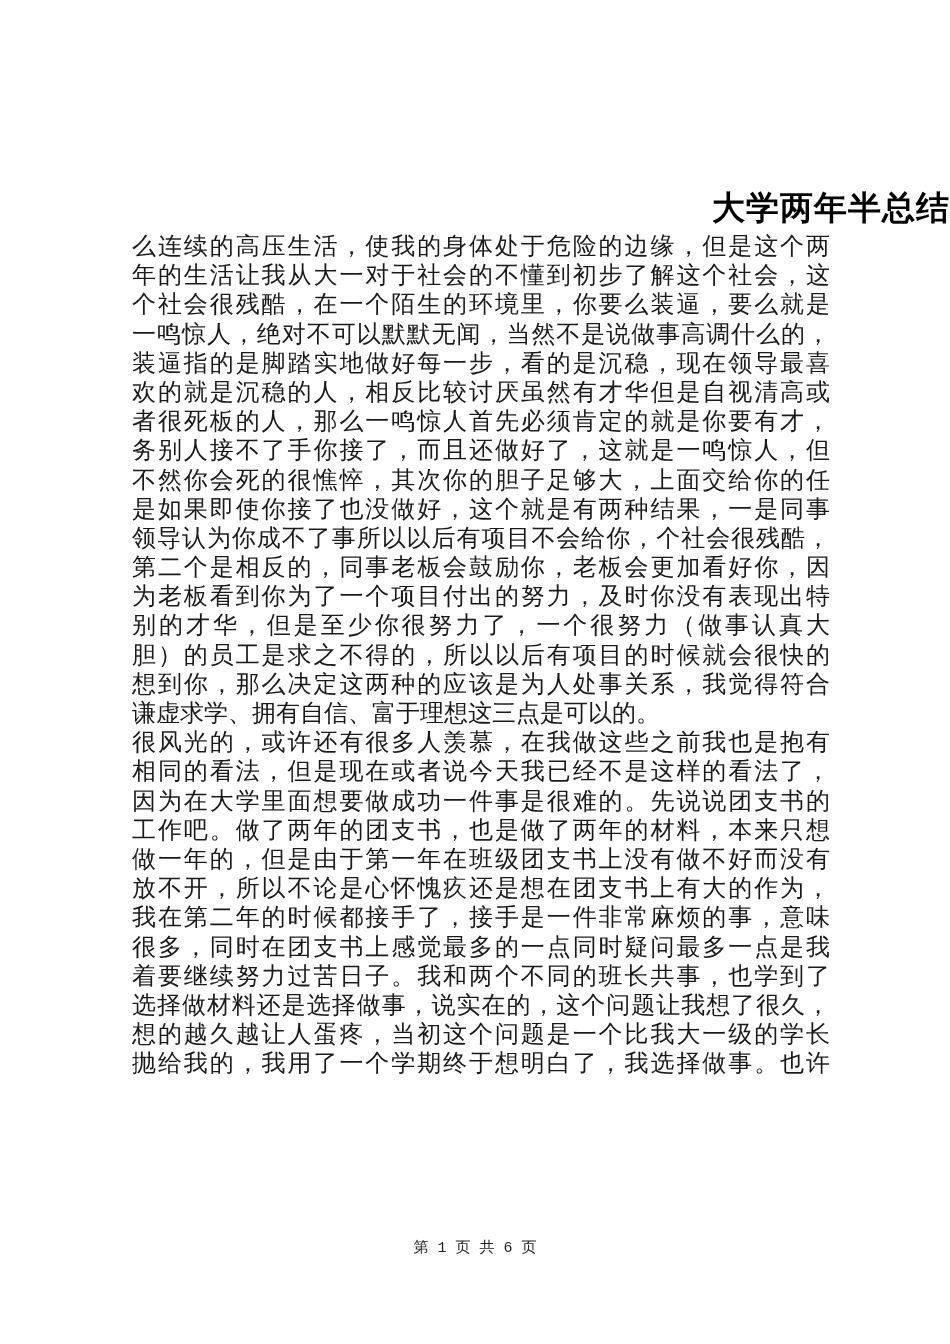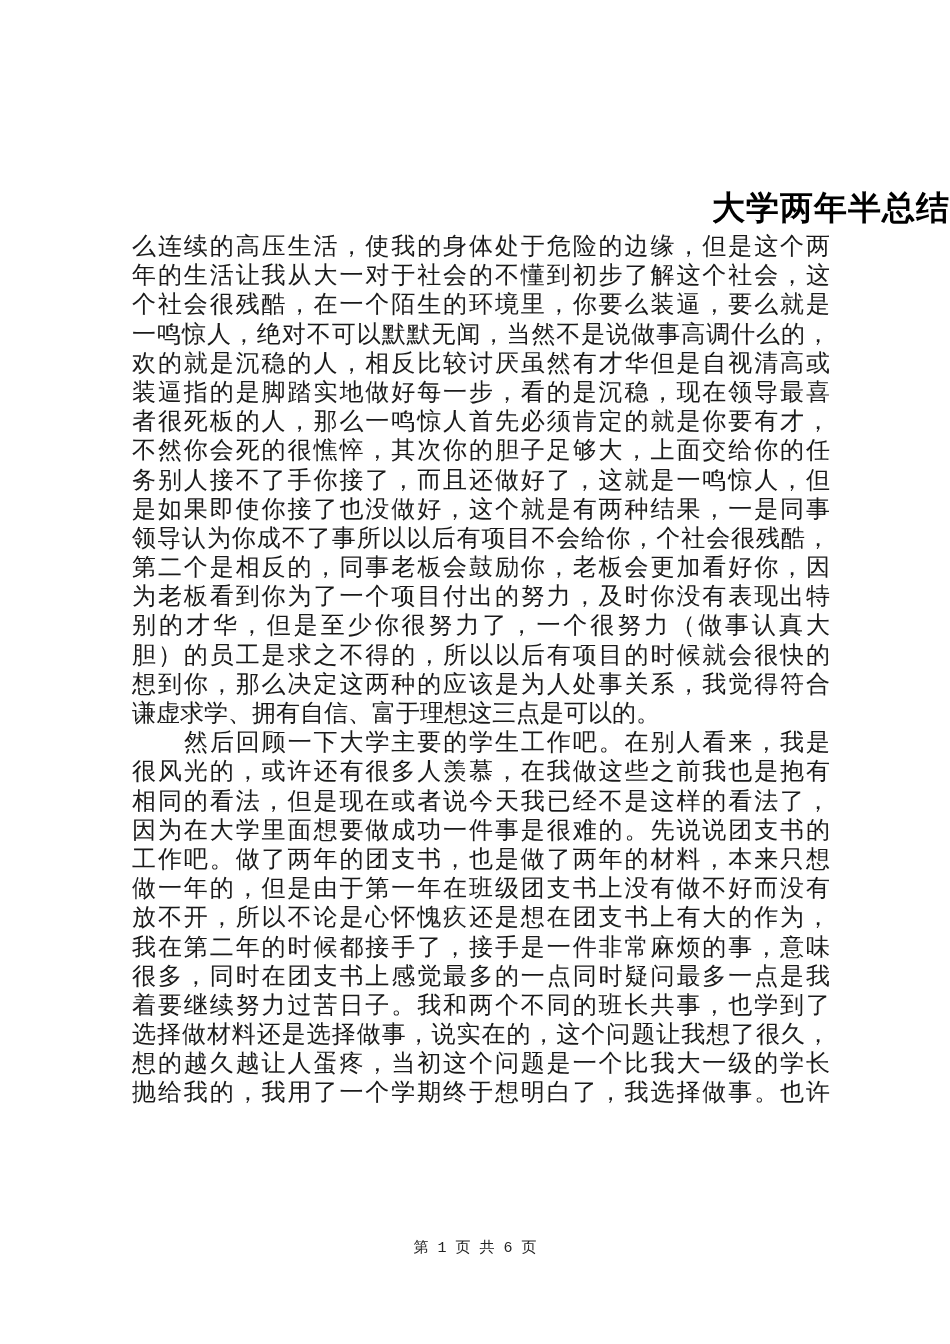--- a/index.html
+++ b/index.html
@@ -21,34 +21,33 @@
 </head>
 <body>
 
 <div class="page">
   <div class="title">大学两年半总结</div>
   <div class="body" id="body">
       <div class="line">么连续的高压生活，使我的身体处于危险的边缘，但是这个两</div>
       <div class="line">年的生活让我从大一对于社会的不懂到初步了解这个社会，这</div>
       <div class="line">个社会很残酷，在一个陌生的环境里，你要么装逼，要么就是</div>
       <div class="line">一鸣惊人，绝对不可以默默无闻，当然不是说做事高调什么的，</div>
+      <div class="line">装逼指的是脚踏实地做好每一步，看的是沉稳，现在领导最喜</div>
       <div class="line">欢的就是沉稳的人，相反比较讨厌虽然有才华但是自视清高或</div>
-      <div class="line">装逼指的是脚踏实地做好每一步，看的是沉稳，现在领导最喜</div>
       <div class="line">者很死板的人，那么一鸣惊人首先必须肯定的就是你要有才，</div>
+      <div class="line">务别人接不了手你接了，而且还做好了，这就是一鸣惊人，但</div>
       <div class="line">不然你会死的很憔悴，其次你的胆子足够大，上面交给你的任</div>
-      <div class="line">务别人接不了手你接了，而且还做好了，这就是一鸣惊人，但</div>
       <div class="line">是如果即使你接了也没做好，这个就是有两种结果，一是同事</div>
       <div class="line">领导认为你成不了事所以以后有项目不会给你，个社会很残酷，</div>
       <div class="line">第二个是相反的，同事老板会鼓励你，老板会更加看好你，因</div>
       <div class="line">为老板看到你为了一个项目付出的努力，及时你没有表现出特</div>
       <div class="line">别的才华，但是至少你很努力了，一个很努力（做事认真大</div>
       <div class="line">胆）的员工是求之不得的，所以以后有项目的时候就会很快的</div>
       <div class="line">想到你，那么决定这两种的应该是为人处事关系，我觉得符合</div>
       <div class="line last">谦虚求学、拥有自信、富于理想这三点是可以的。</div>
-      <div class="line indent">然后回顾一下大学主要的学生工作吧。在别人看来，我是</div>
       <div class="line">很风光的，或许还有很多人羡慕，在我做这些之前我也是抱有</div>
       <div class="line">相同的看法，但是现在或者说今天我已经不是这样的看法了，</div>
       <div class="line">因为在大学里面想要做成功一件事是很难的。先说说团支书的</div>
       <div class="line">工作吧。做了两年的团支书，也是做了两年的材料，本来只想</div>
       <div class="line">做一年的，但是由于第一年在班级团支书上没有做不好而没有</div>
       <div class="line">放不开，所以不论是心怀愧疚还是想在团支书上有大的作为，</div>
       <div class="line">我在第二年的时候都接手了，接手是一件非常麻烦的事，意味</div>
       <div class="line">很多，同时在团支书上感觉最多的一点同时疑问最多一点是我</div>
       <div class="line">着要继续努力过苦日子。我和两个不同的班长共事，也学到了</div>
       <div class="line">选择做材料还是选择做事，说实在的，这个问题让我想了很久，</div>

